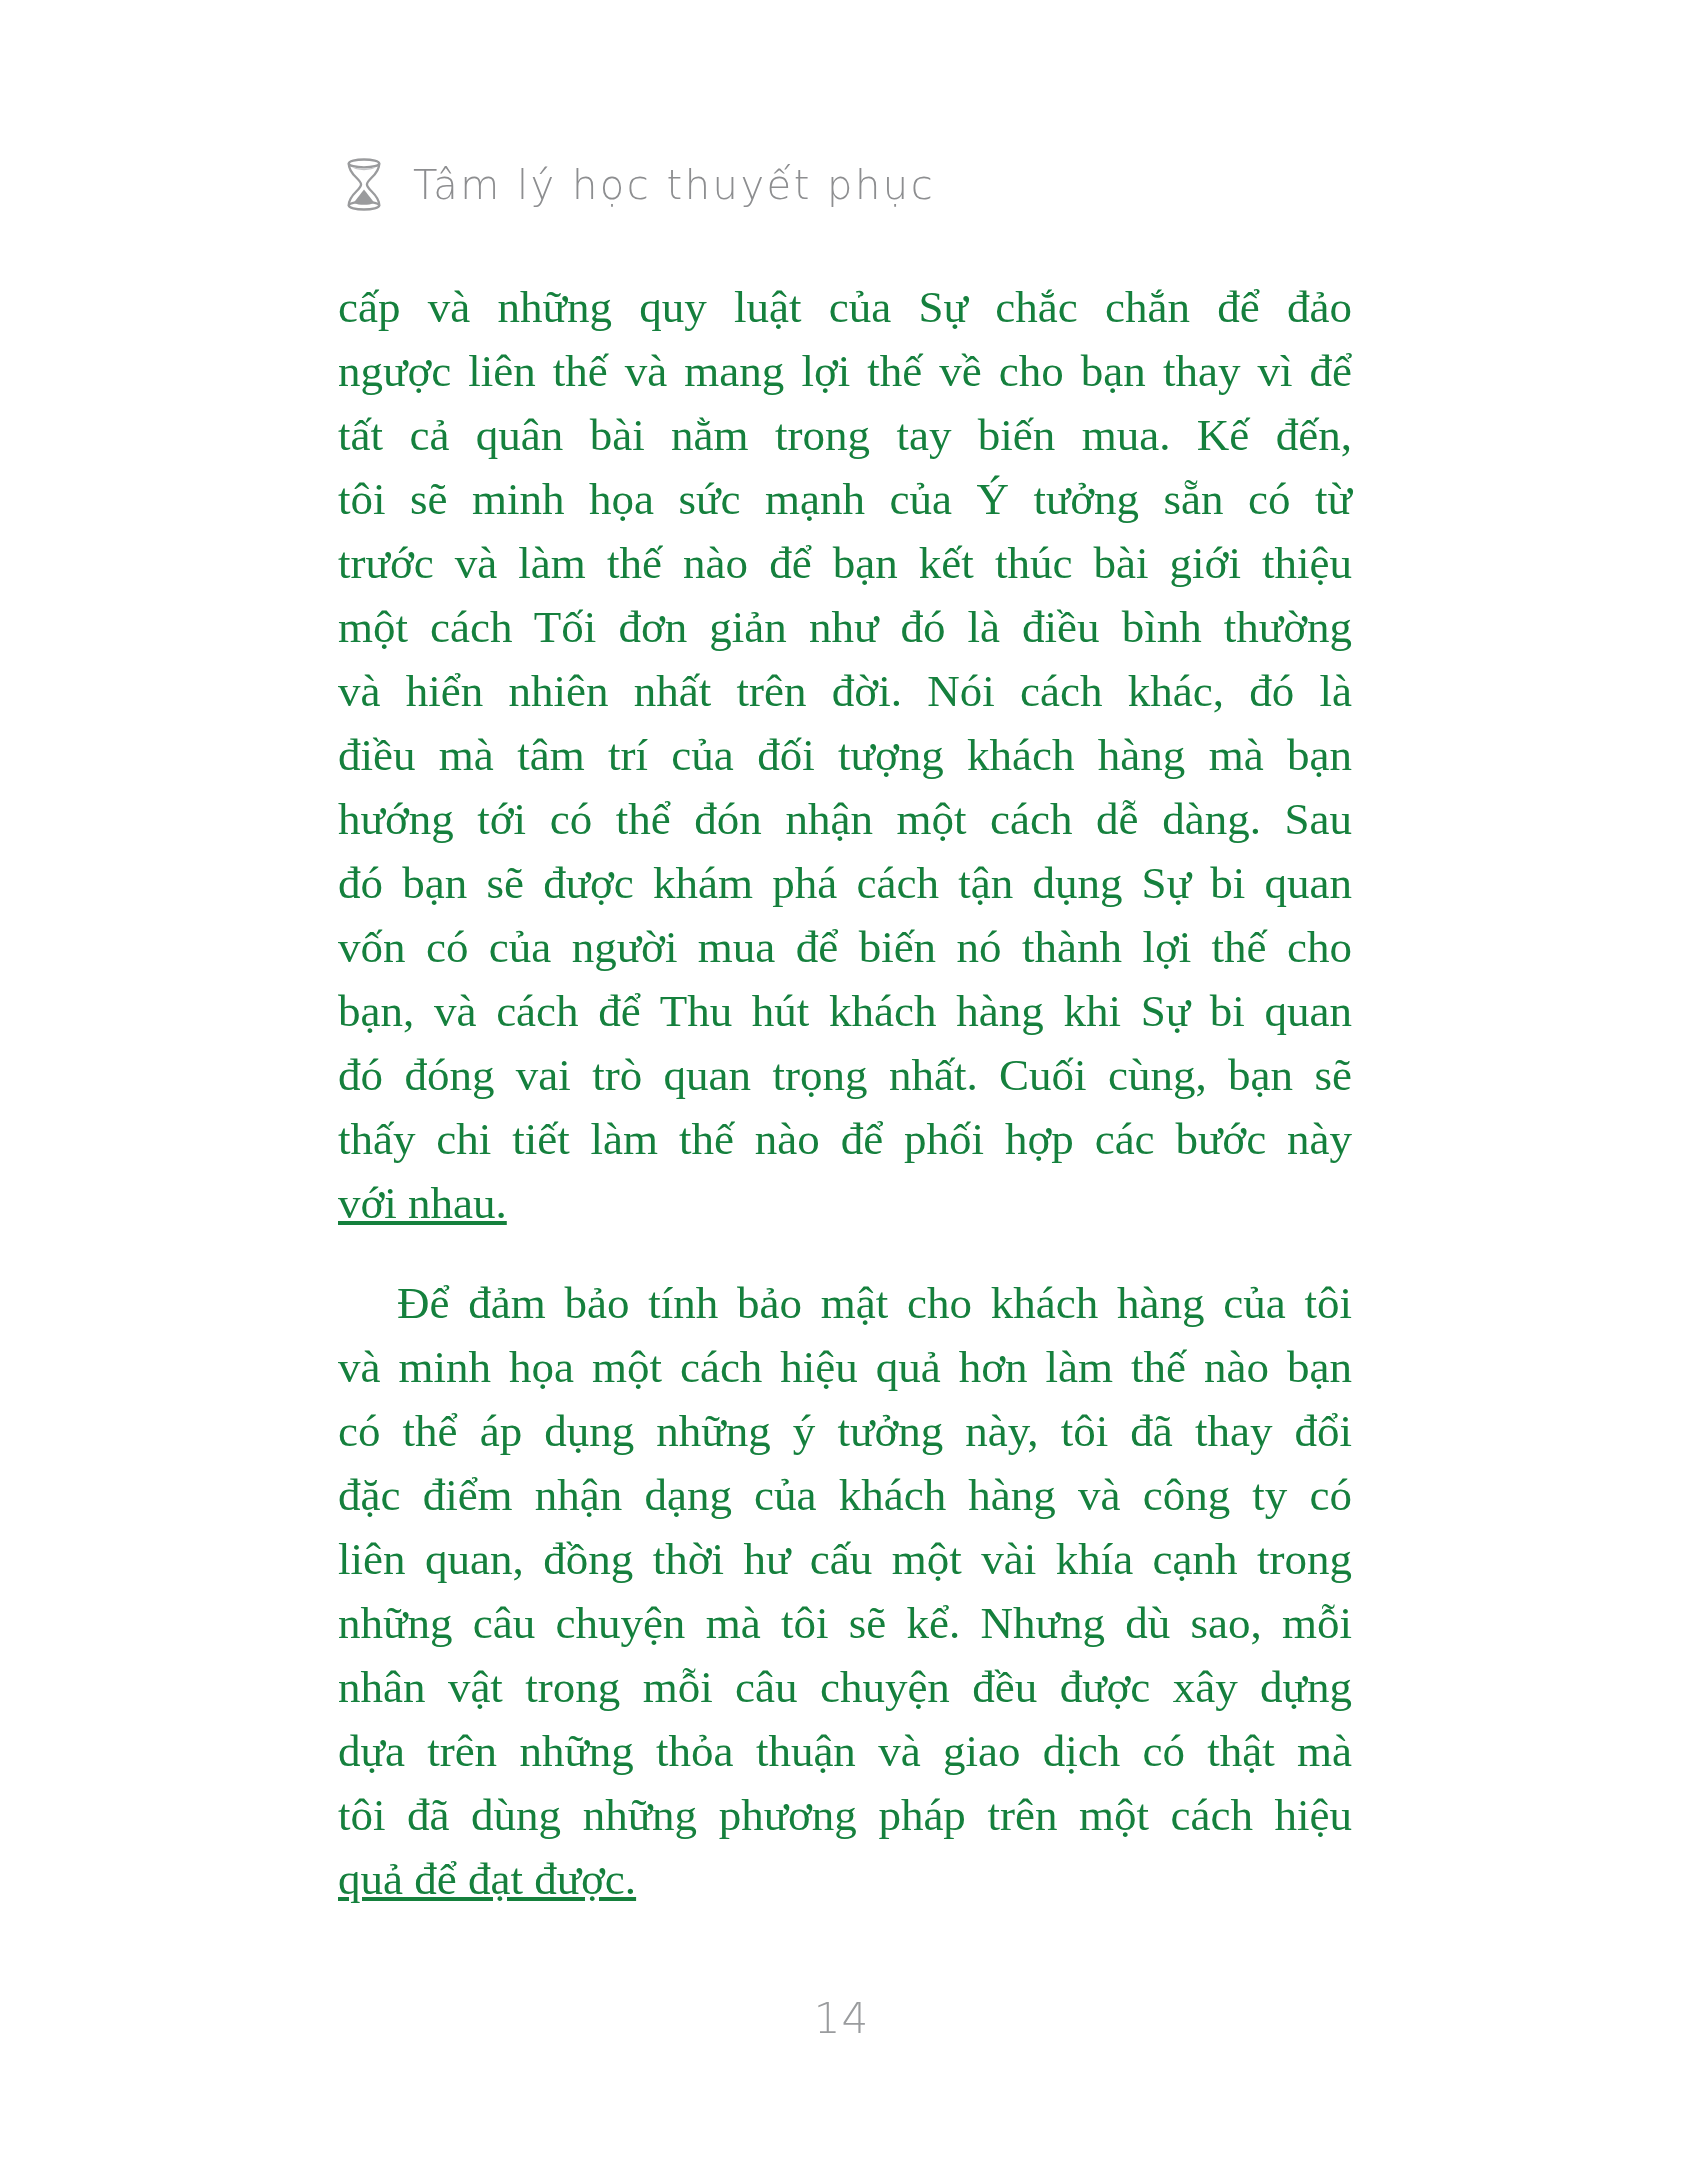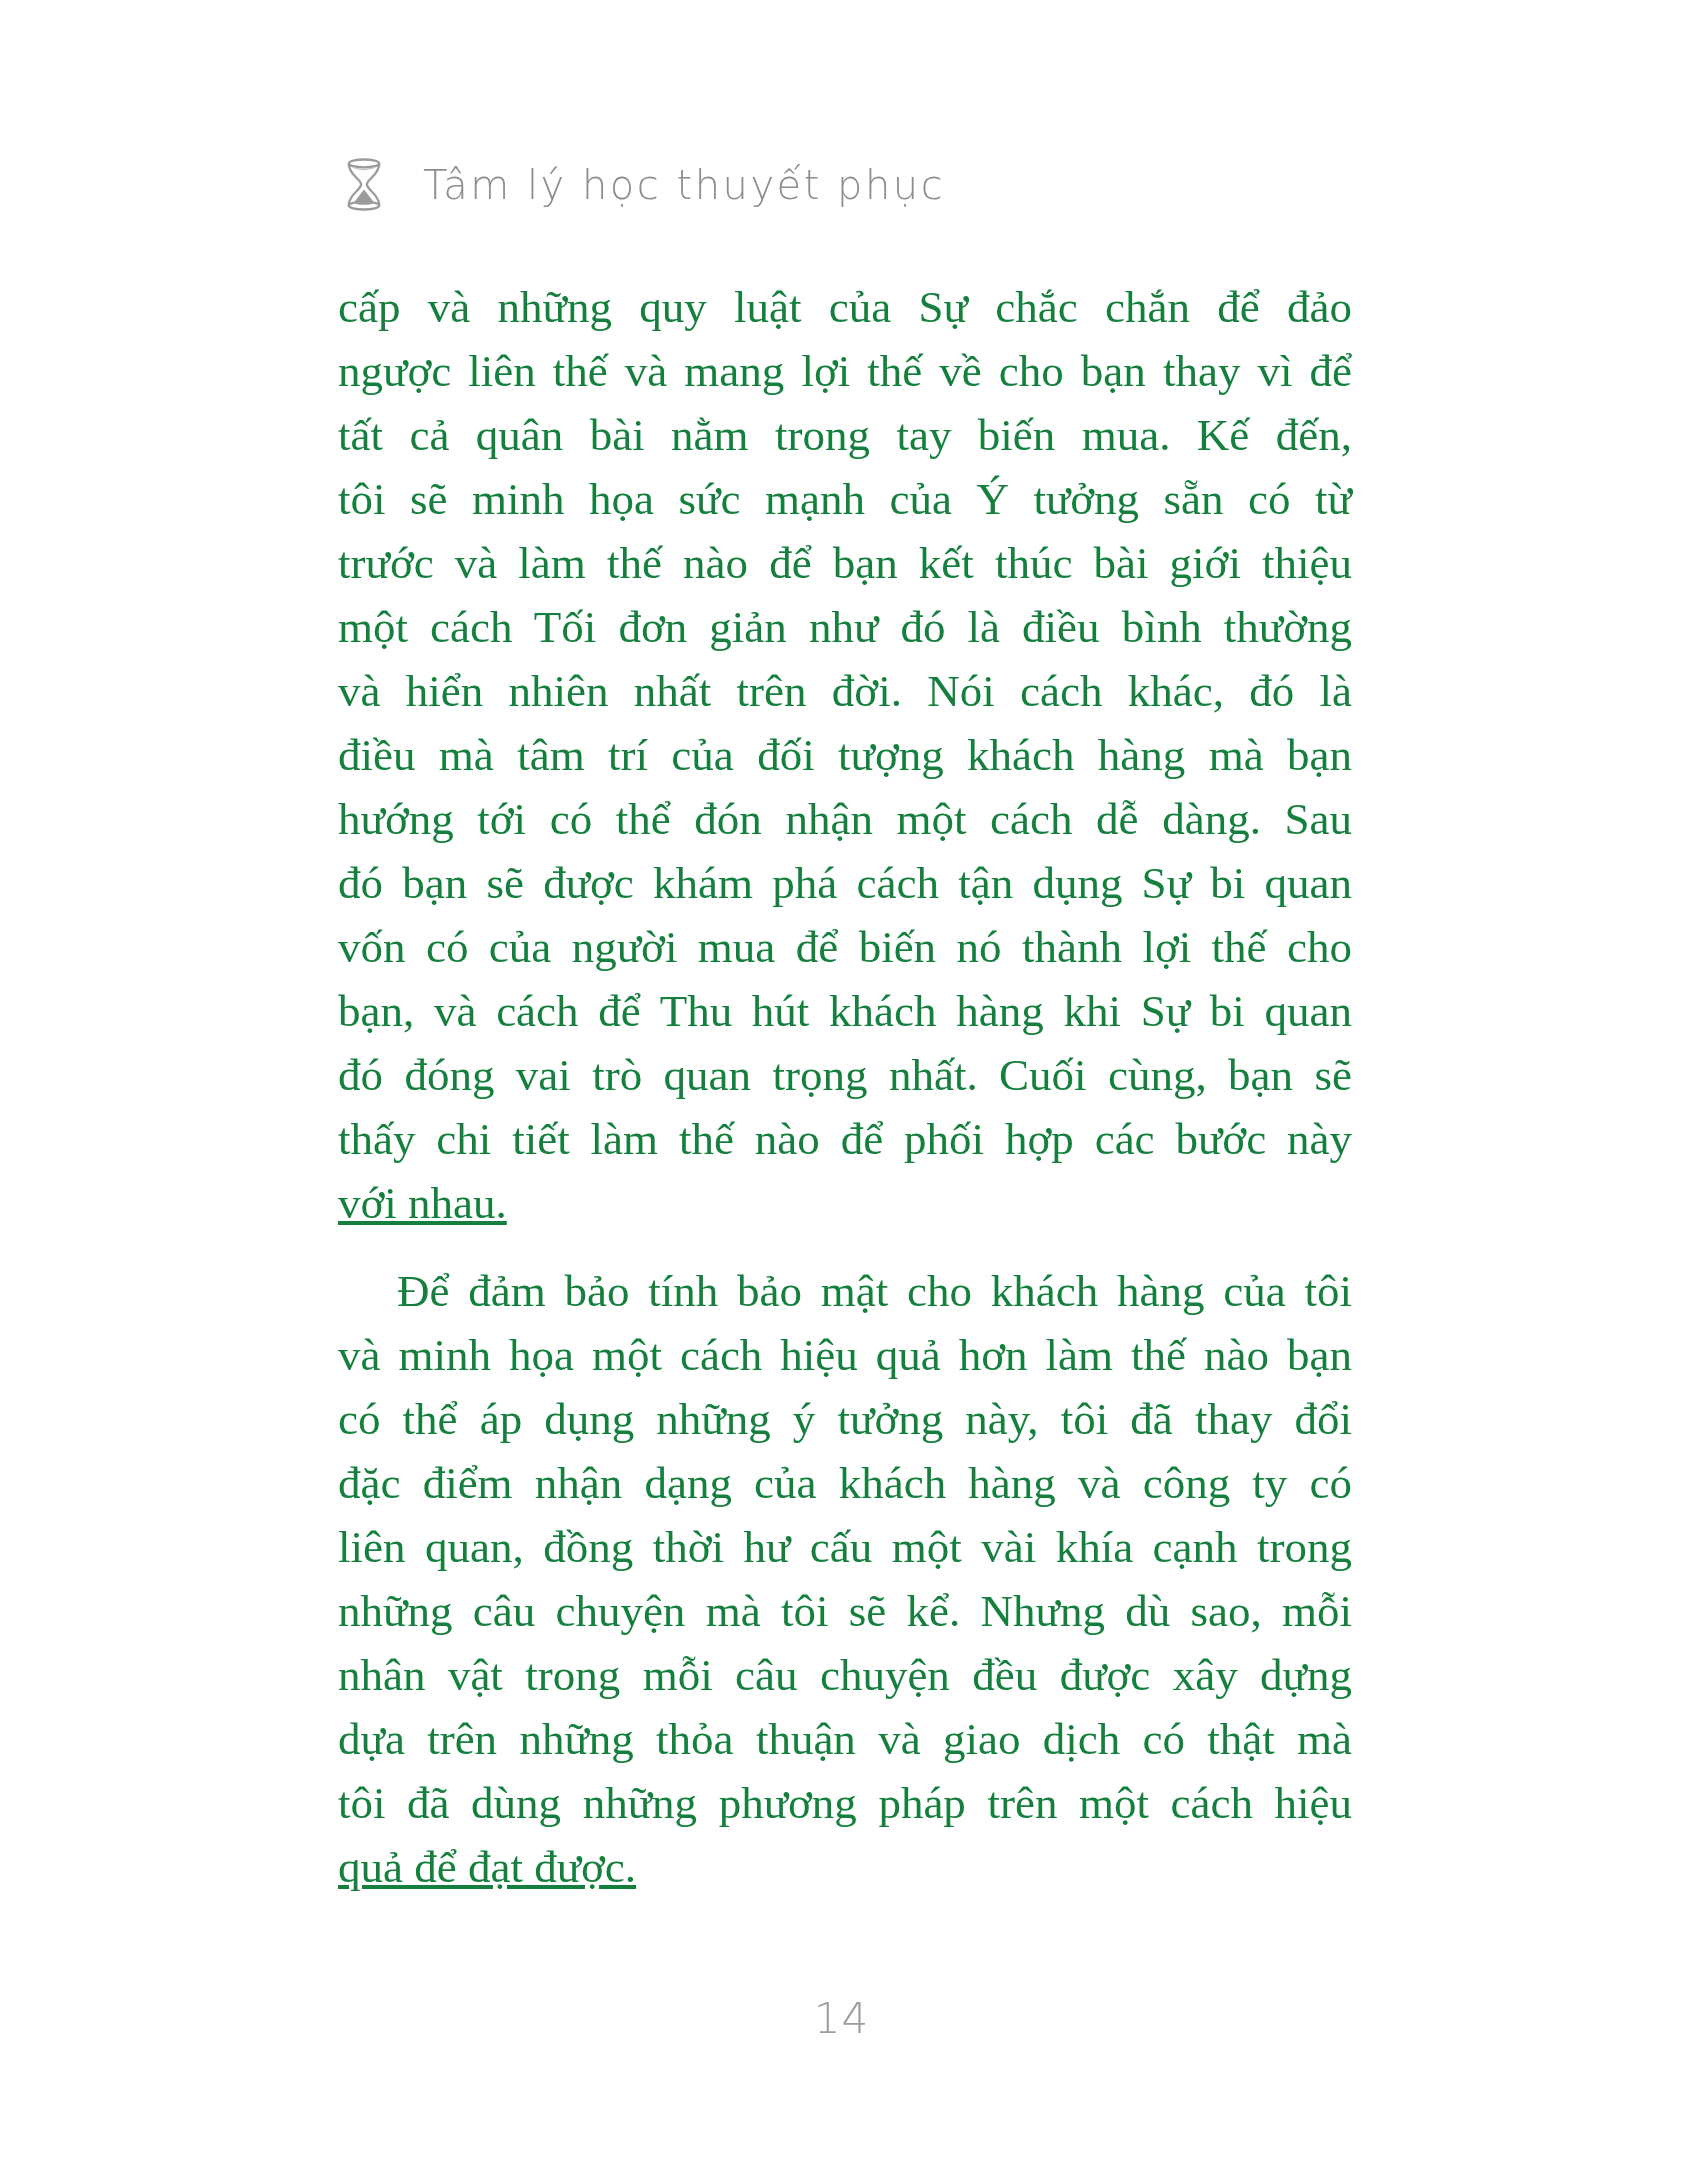--- a/index.html
+++ b/index.html
@@ -15,21 +15,21 @@
     overflow: hidden;
     font-family: "Liberation Serif", serif;
   }
   .page-header {
     position: absolute;
     left: 345px;
     top: 156px;
     height: 57px;
     display: flex;
     align-items: center;
-    gap: 40px;
+    gap: 30px;
   }
   .hourglass-icon svg {
     display: block;
     width: 38px;
     height: 53px;
   }
   .header-title {
     font-family: "DejaVu Sans", sans-serif;
     font-weight: 300;
     font-size: 40px;
@@ -39,21 +39,21 @@
   }
   .body-text {
     position: absolute;
     left: 338px;
     top: 275px;
     width: 1014px;
     color: #15803d;
     font-size: 45px;
   }
   .paragraph { margin: 0; }
-  .paragraph + .paragraph { margin-top: 24px; }
+  .paragraph + .paragraph { margin-top: 36px; }
   .text-line {
     height: 64px;
     line-height: 64px;
     text-align: justify;
     text-align-last: justify;
   }
   .text-line.last {
     text-align-last: left;
     text-decoration: underline;
   }

